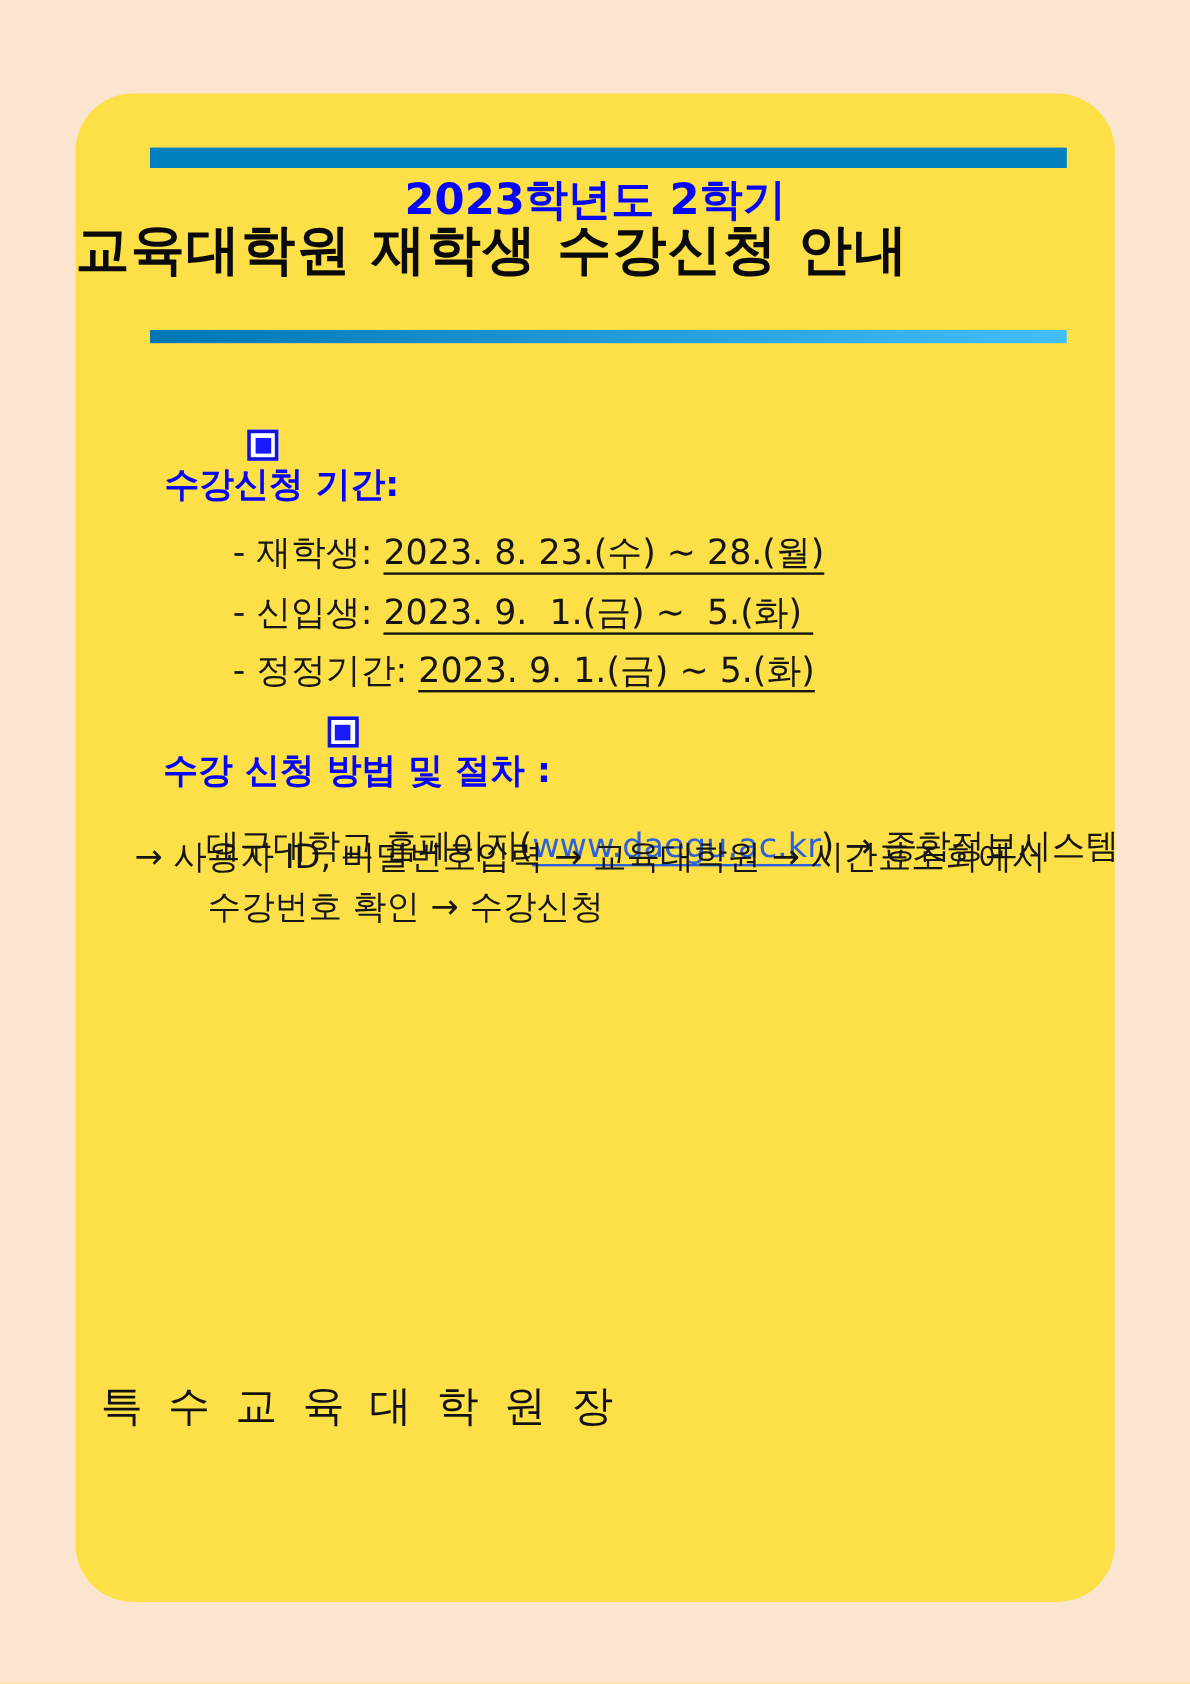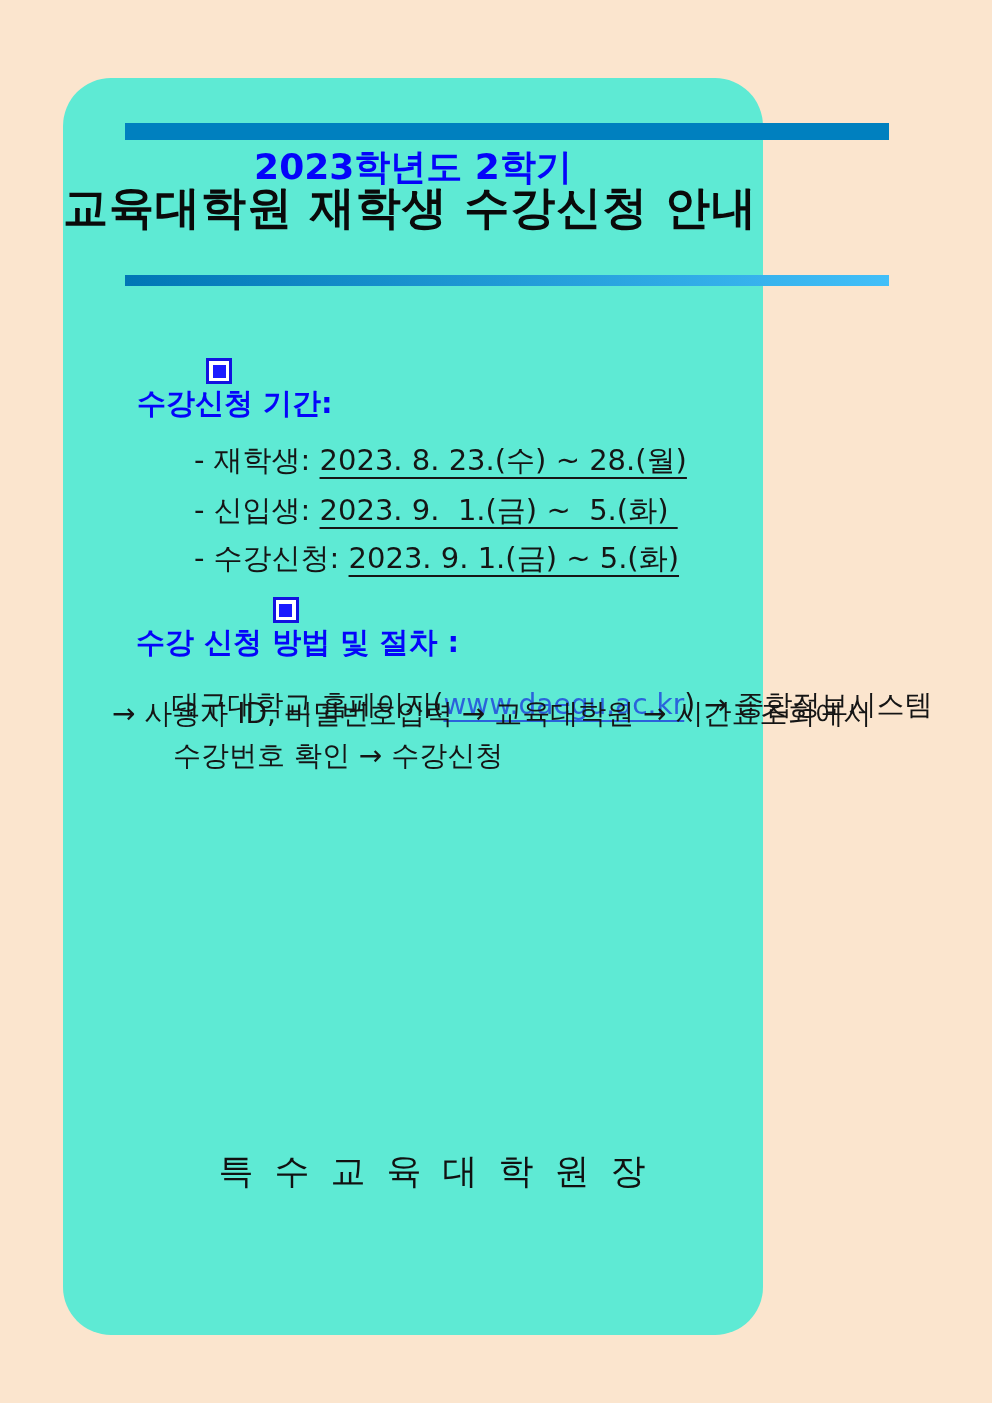--- a/index.html
+++ b/index.html
@@ -11,23 +11,23 @@
     height: 1403px;
     position: relative;
     background: #FBE5CE;
     font-family: "DejaVu Sans", sans-serif;
     overflow: hidden;
   }
   .card {
     position: absolute;
     left: 63px;
     top: 78px;
-    width: 700px;
+    width: 866px;
     height: 1257px;
-    background: #5eead4;
+    background: #fde047;
     border-radius: 48px;
   }
   .top-bar {
     position: absolute;
     left: 62px;
     top: 45px;
     width: 764px;
     height: 17px;
     background: #0080BF;
   }
@@ -145,28 +145,26 @@
     text-align: center;
     font-size: 30px;
     color: #151515;
     white-space: pre;
   }
   .signature {
     position: absolute;
     left: 0;
     top: 1070px;
     width: 100%;
-    text-align: center;
     font-size: 35px;
     font-weight: 500;
     color: #111111;
     letter-spacing: 21px;
     text-indent: 21px;
     white-space: pre;
-    padding-left: 19px;
   }
 </style>
 </head>
 <body>
 
 <div class="card">
 
   <div class="top-bar"></div>
 
   <div class="subtitle">2023학년도 2학기</div>
@@ -184,21 +182,21 @@
 
   <div class="item" id="item-0">
     <span>- 재학생: </span><span class="dates">2023. 8. 23.(수) ~ 28.(월)</span>
   </div>
 
   <div class="item" id="item-1">
     <span>- 신입생: </span><span class="dates">2023. 9.  1.(금) ~  5.(화) </span>
   </div>
 
   <div class="item" id="item-2">
-    <span>- 수강신청: </span><span class="dates">2023. 9. 1.(금) ~ 5.(화)</span>
+    <span>- 정정기간: </span><span class="dates">2023. 9. 1.(금) ~ 5.(화)</span>
   </div>
 
   <div class="sec-heading" id="sec2-heading">
     <span class="bullet">
       <span class="bullet-inner"></span>
     </span>
     <span class="heading-text">수강 신청 방법 및 절차 :</span>
   </div>
 
   <div class="body-line" id="body-line-1">

